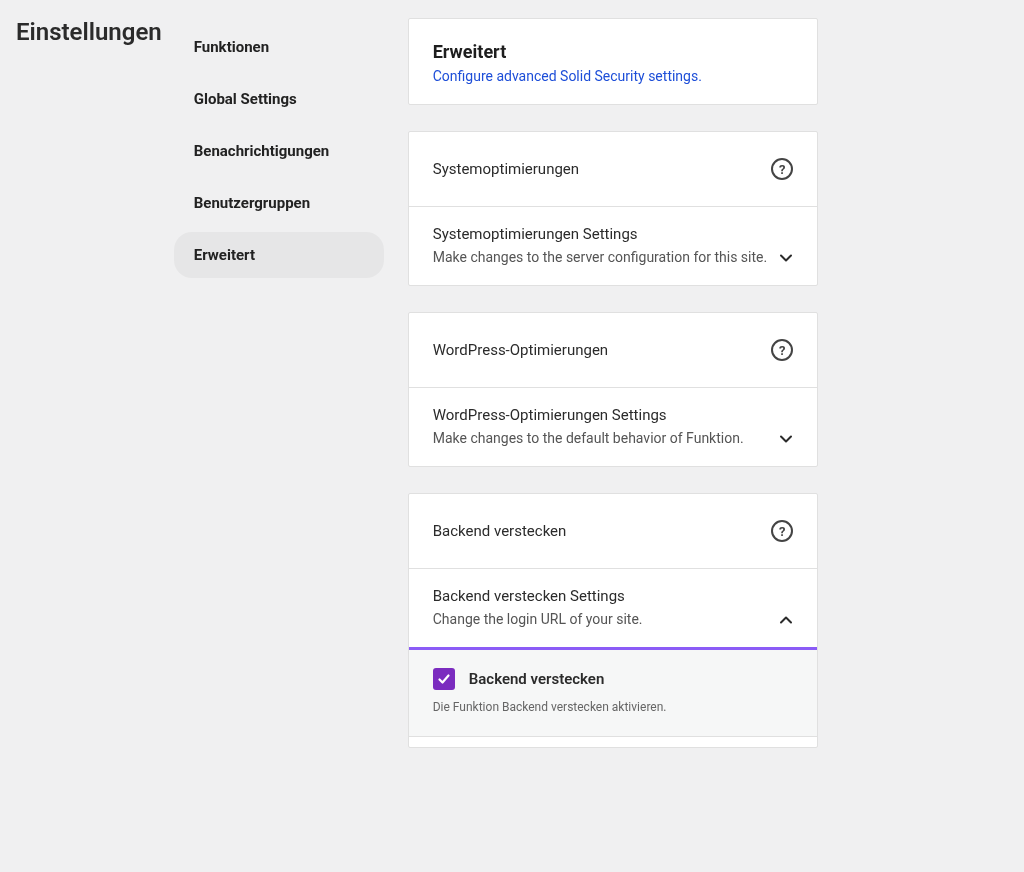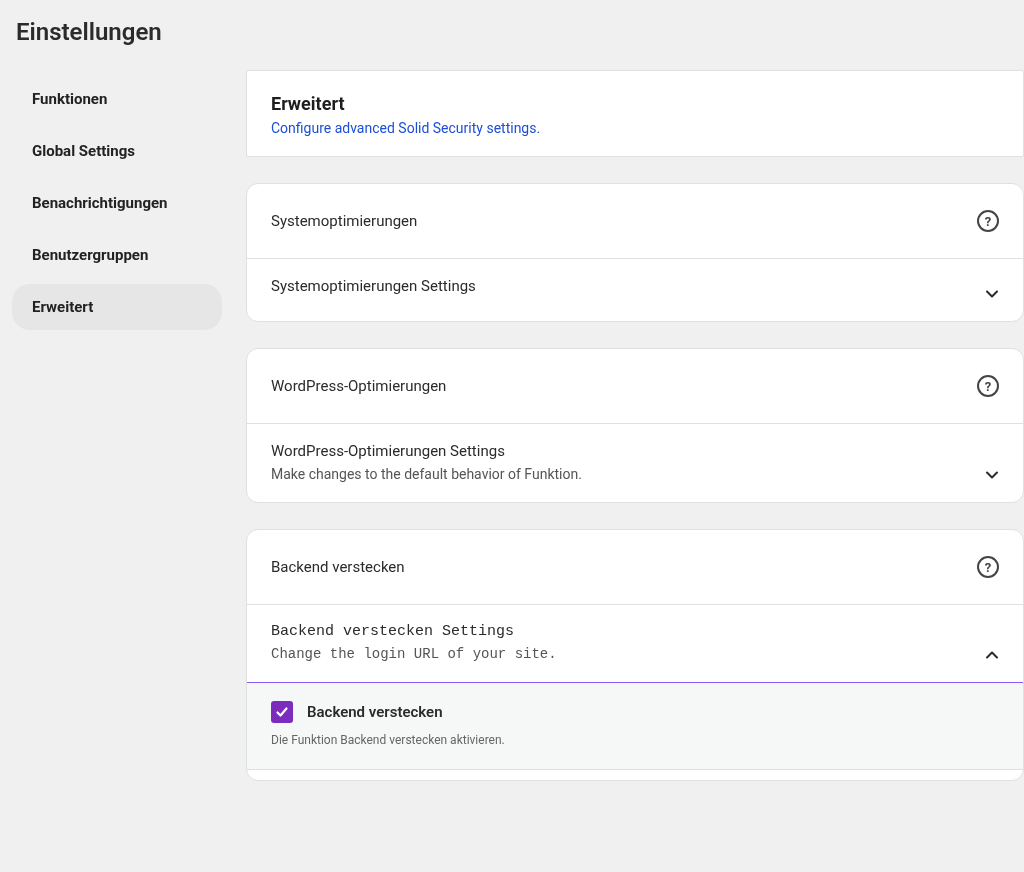--- a/index.html
+++ b/index.html
@@ -5,22 +5,23 @@
   * { box-sizing: border-box; margin: 0; padding: 0; }
   html, body { width: 1024px; height: 872px; }
   body {
     font-family: -apple-system, BlinkMacSystemFont, "Segoe UI", Roboto, "Helvetica Neue", Arial, sans-serif;
     background: #f0f0f1;
     color: #1e1e1e;
     padding: 0;
   }
   .page {
     display: flex;
-    flex-direction: column;
-    padding: 18px 0 0 12px;
+    flex-direction: row;
+    padding: 18px 28px 0 12px;
+    gap: 12px;
   }
   .page-title {
     font-size: 24px;
     font-weight: 600;
     color: #2b2b2b;
     margin-bottom: 24px;
     margin-left: 4px;
   }
   .layout {
     display: flex;
@@ -59,21 +60,21 @@
     color: #1e1e1e;
     margin-bottom: 6px;
   }
   .intro-desc {
     font-size: 14px;
     color: #1d4ed8;
   }
   .module {
     background: #fff;
     border: 1px solid #e0e0e0;
-    border-radius: 12px;
+    border-radius: 2px;
     margin-bottom: 26px;
   }
   .module-header {
     display: flex;
     align-items: center;
     justify-content: space-between;
     padding: 26px 24px;
     border-bottom: 1px solid #e0e0e0;
   }
   .module-header-title {
@@ -96,22 +97,21 @@
     flex-shrink: 0;
   }
   .module-settings {
     display: flex;
     align-items: flex-end;
     justify-content: space-between;
     padding: 18px 24px 20px 24px;
     cursor: pointer;
   }
   .module-settings.border-bottom {
-    border-bottom: 1px solid #8b5cf6;
-    font-family: Liberation Mono, monospace;
+    border-bottom: 3px solid #8b5cf6;
   }
   .module-settings-text { flex: 1; }
   .module-settings-title {
     font-size: 15px;
     font-weight: 400;
     color: #2b2b2b;
     margin-bottom: 6px;
   }
   .module-settings-desc {
     font-size: 14px;
@@ -184,20 +184,21 @@
       </div>
 
       <div class="module">
         <div class="module-header">
           <div class="module-header-title">Systemoptimierungen</div>
           <div class="help-icon">?</div>
         </div>
         <div class="module-settings">
           <div class="module-settings-text">
             <div class="module-settings-title">Systemoptimierungen Settings</div>
+            <div class="module-settings-desc">Make changes to the server configuration for this site.</div>
           </div>
           <span class="chevron">
             <svg width="14" height="14" viewBox="0 0 14 14">
                 <path d="M2 4.5 L7 9.5 L12 4.5" stroke="#2b2b2b" stroke-width="2" fill="none" stroke-linecap="round" stroke-linejoin="round"></path>
               </svg>
           </span>
         </div>
       </div>
 
       <div class="module">

